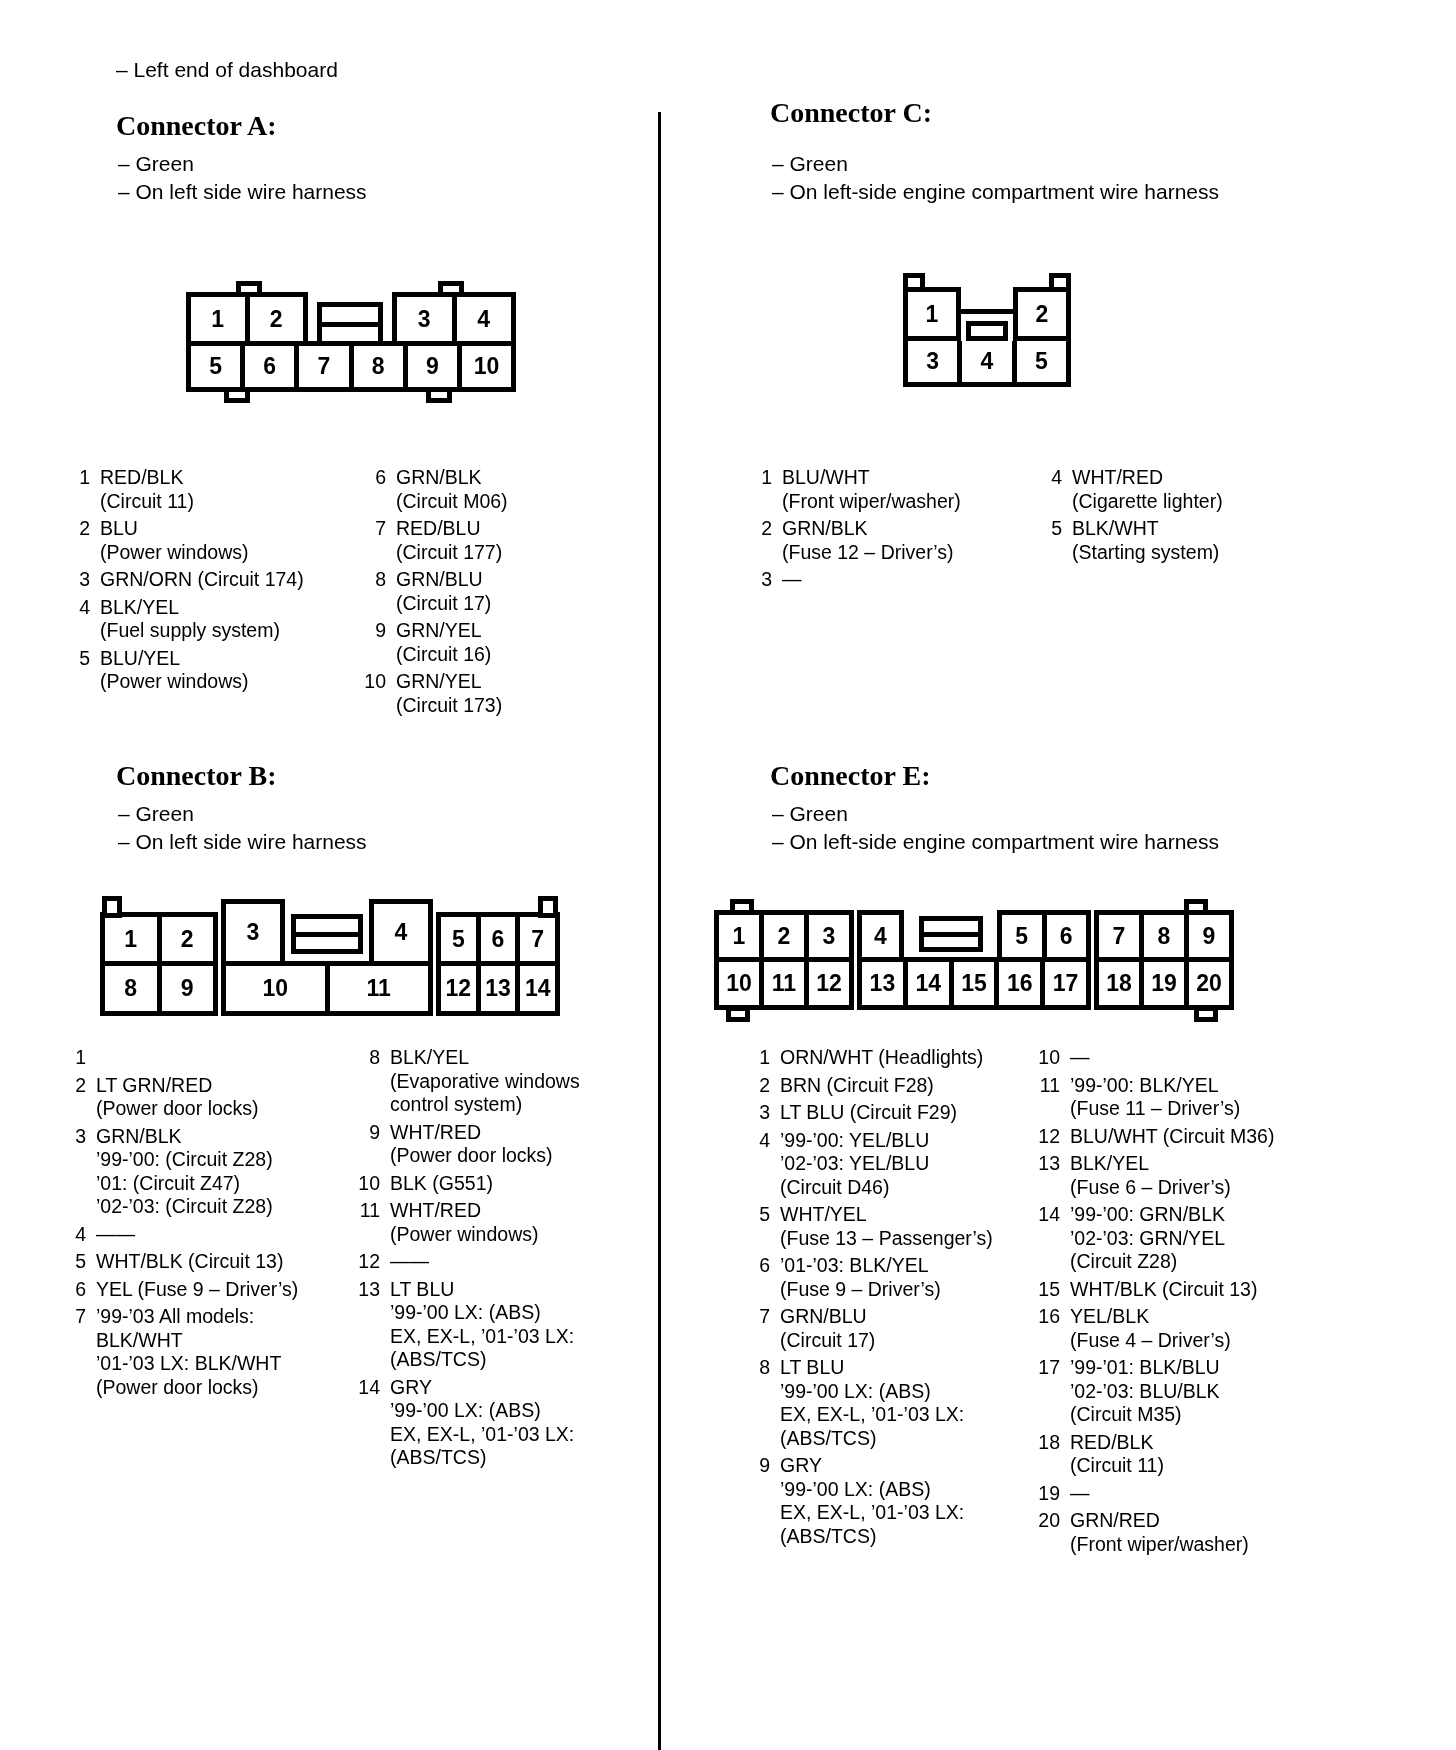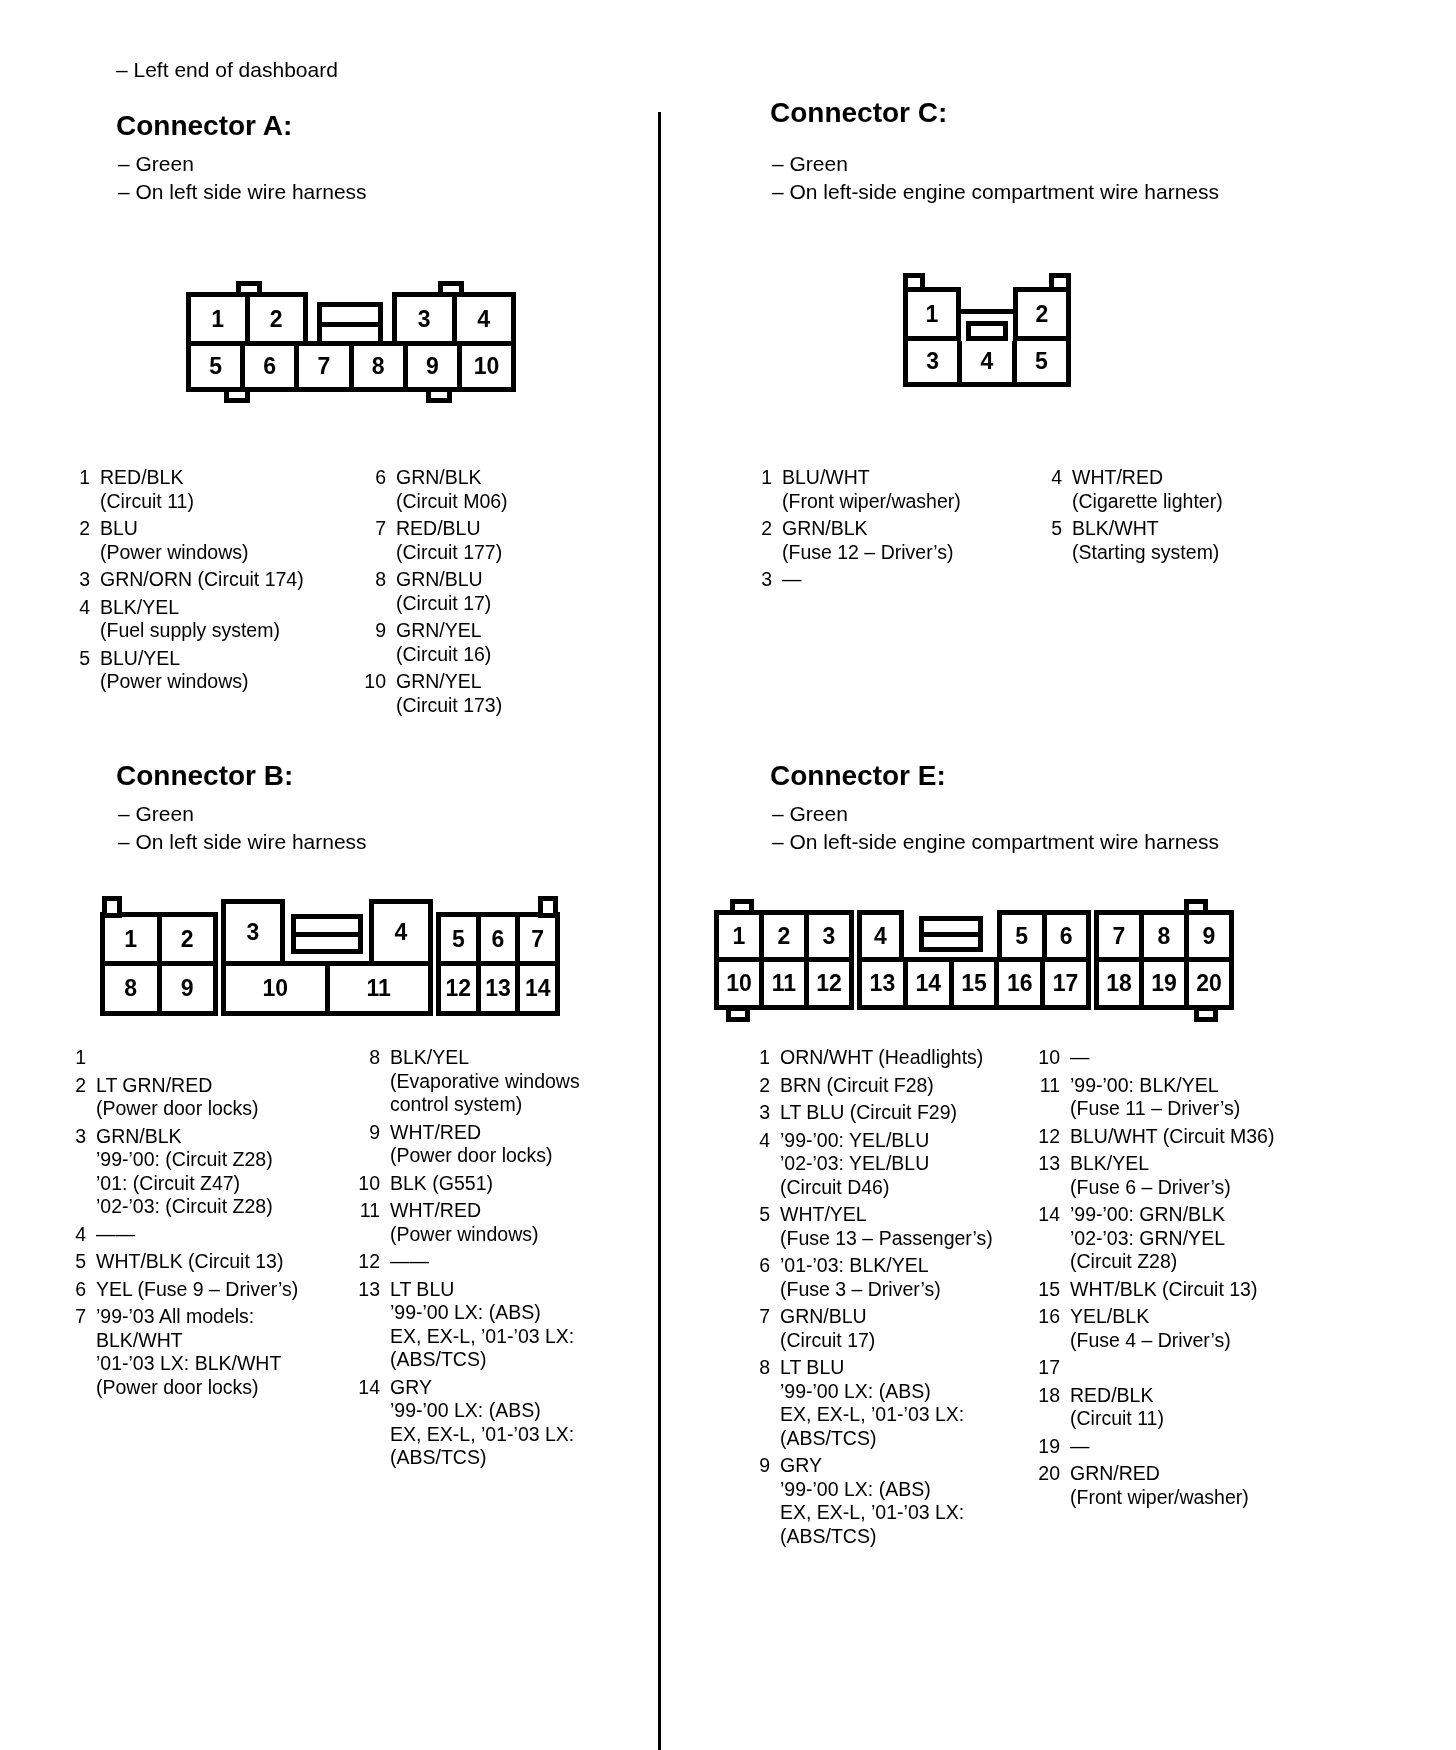--- a/index.html
+++ b/index.html
@@ -6,21 +6,21 @@
   .page{
     position:relative;width:1456px;height:1750px;margin:0 auto;
     background:#ffffff;color:#000;
     font-family:"Liberation Sans", sans-serif;
     overflow:hidden;
   }
   .page-title{position:absolute;left:34px;top:10px;font-size:34px;font-weight:bold;letter-spacing:.5px;}
   .page-subtitle{position:absolute;left:116px;top:58px;font-size:21px;}
   .v-divider{position:absolute;left:658px;top:112px;width:3px;height:1638px;background:#000;}
 
-  .section-title{position:absolute;font-size:28px;font-weight:bold;}
+  .section-title{position:absolute;font-size:28px;font-weight:bold;font-family:Liberation Serif, serif;}
   .notes{position:absolute;font-size:21px;line-height:28px;}
   .note-line{white-space:nowrap;}
 
   
   .pins{position:absolute;font-size:19.5px;line-height:23.5px;}
   .pin{display:flex;margin-bottom:4px;}
   .pin-num{width:30px;flex:none;text-align:right;margin-right:10px;}
   .pin-line{white-space:nowrap;}
 
   
@@ -531,21 +531,21 @@
         <div class="pin-num">5</div>
         <div>
           <div class="pin-line">WHT/YEL</div>
           <div class="pin-line">(Fuse 13 – Passenger’s)</div>
         </div>
       </div>
       <div class="pin">
         <div class="pin-num">6</div>
         <div>
           <div class="pin-line">’01-’03: BLK/YEL</div>
-          <div class="pin-line">(Fuse 3 – Driver’s)</div>
+          <div class="pin-line">(Fuse 9 – Driver’s)</div>
         </div>
       </div>
       <div class="pin">
         <div class="pin-num">7</div>
         <div>
           <div class="pin-line">GRN/BLU</div>
           <div class="pin-line">(Circuit 17)</div>
         </div>
       </div>
       <div class="pin">
@@ -610,20 +610,25 @@
       </div>
       <div class="pin">
         <div class="pin-num">16</div>
         <div>
           <div class="pin-line">YEL/BLK</div>
           <div class="pin-line">(Fuse 4 – Driver’s)</div>
         </div>
       </div>
       <div class="pin">
         <div class="pin-num">17</div>
+        <div>
+          <div class="pin-line">’99-’01: BLK/BLU</div>
+          <div class="pin-line">’02-’03: BLU/BLK</div>
+          <div class="pin-line">(Circuit M35)</div>
+        </div>
       </div>
       <div class="pin">
         <div class="pin-num">18</div>
         <div>
           <div class="pin-line">RED/BLK</div>
           <div class="pin-line">(Circuit 11)</div>
         </div>
       </div>
       <div class="pin">
         <div class="pin-num">19</div>

